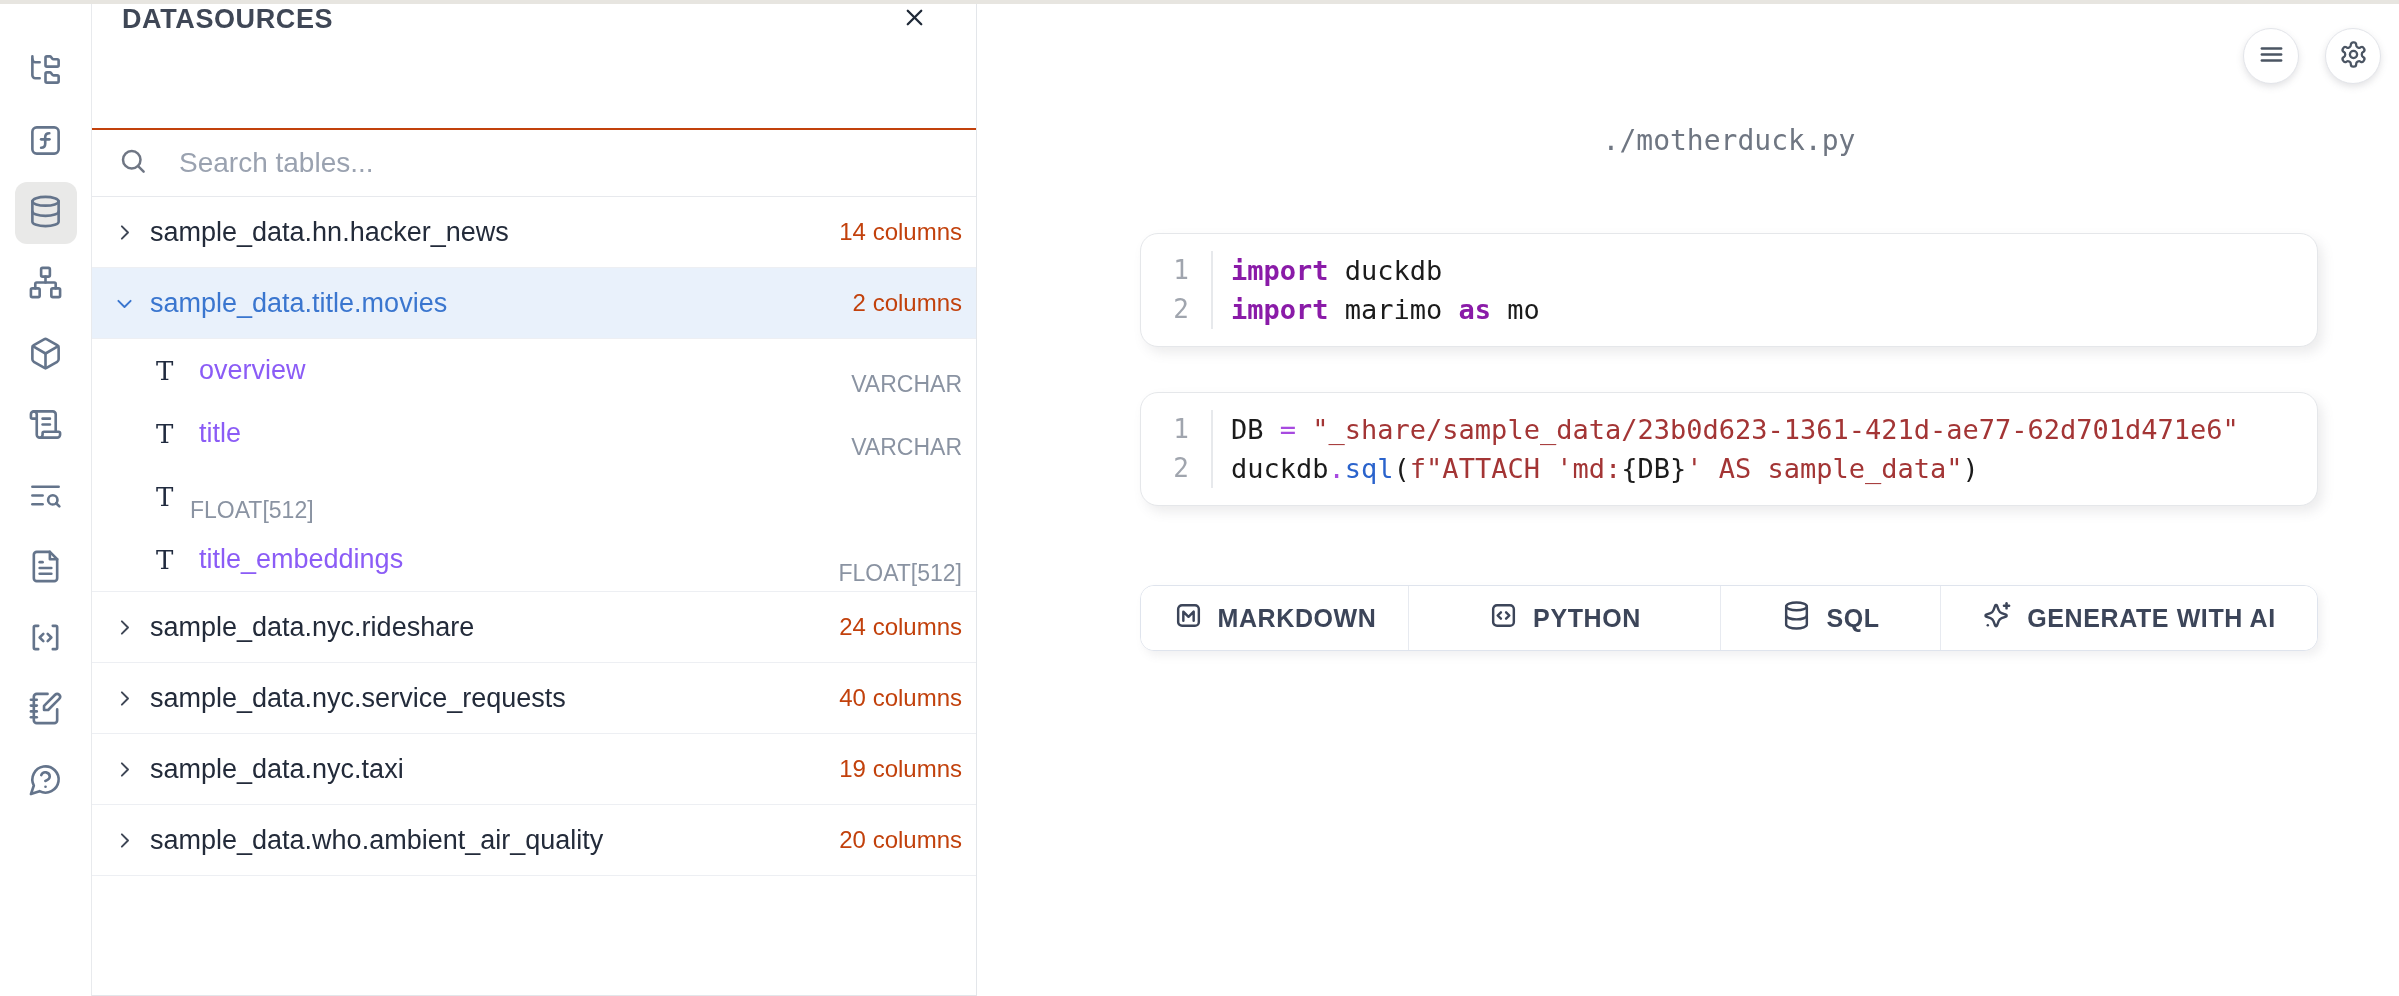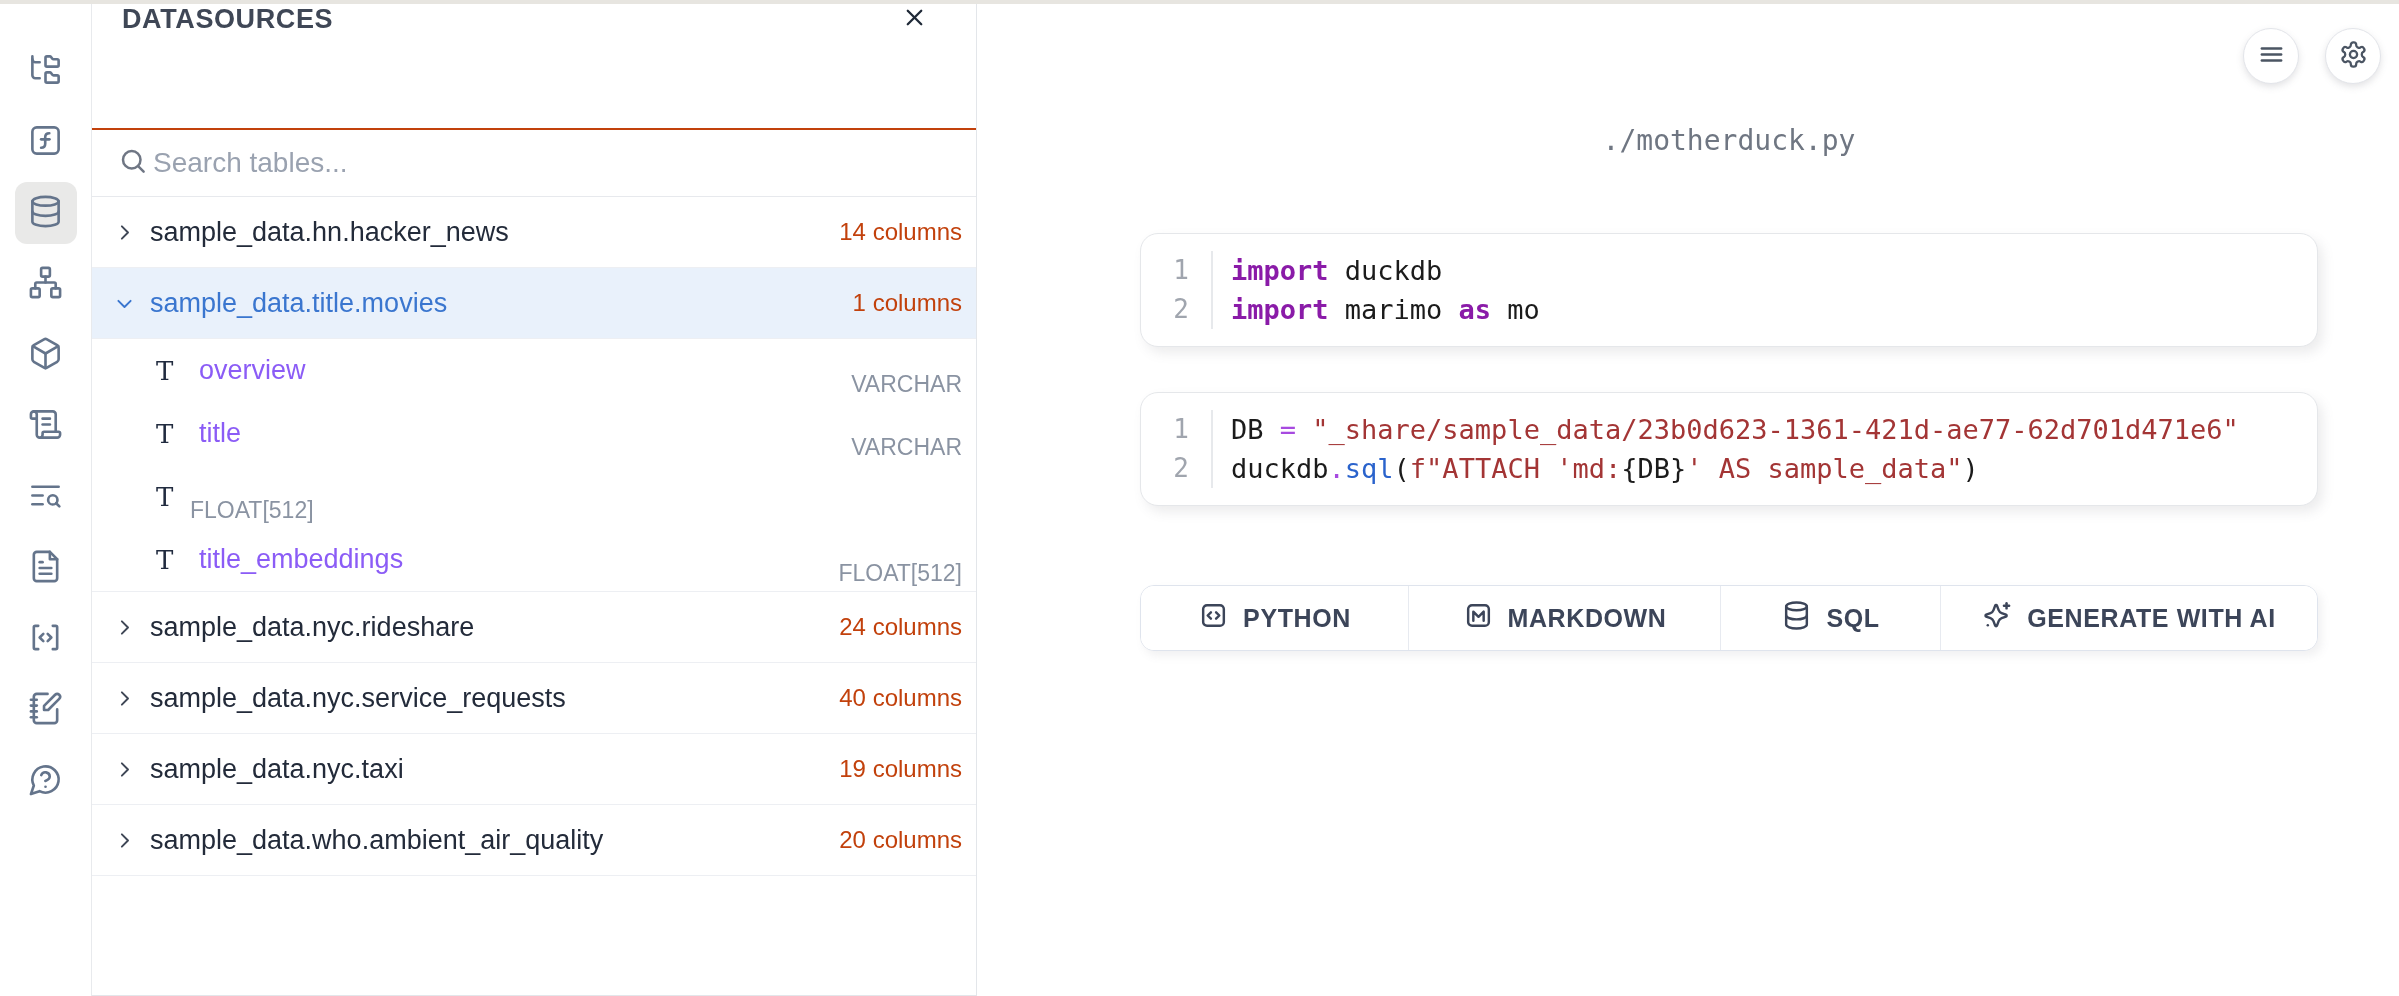--- a/index.html
+++ b/index.html
@@ -19,21 +19,21 @@
   
   .panel { position:absolute; left:92px; top:4px; bottom:0; width:885px; background:#fff;
            border-right:1px solid #e3e6ea; border-bottom:1px solid #e3e6ea; }
   .panel-header { height:126px; border-bottom:2px solid #c2410c; display:flex; align-items:flex-start;
                   padding:0 48px 0 30px; }
   .panel-title { font-size:27px; font-weight:bold; letter-spacing:.6px; color:#3f4756; }
   .close-btn { margin-left:auto; background:none; border:none; cursor:pointer; color:#1f2937;
                display:flex; align-items:center; }
   .close-btn svg { width:27px; height:27px; }
   .search-row { height:67px; border-bottom:1px solid #e7e9ed; display:flex; align-items:center;
-                padding-left:26px; gap:5px;justify-content:flex-end; }
+                padding-left:26px; gap:31px;justify-content:flex-end; }
   .search-row svg { width:30px; height:30px; color:#6f7684; flex:none; }
   .search-row input { flex:1; border:none; outline:none; font-size:28px; color:#374151;
                       font-family:"Liberation Sans", sans-serif; background:transparent; }
   .search-row input::placeholder { color:#9aa2b0; }
 
   .trow { height:71px; display:flex; align-items:center; padding:0 14px 0 22px;
           border-bottom:1px solid #edeff3; cursor:pointer; background:#fff; }
   .trow .chev { width:36px; display:flex; align-items:center; color:#3f4756; flex:none; }
   .trow .chev svg { width:21px; height:21px; }
   .trow .tname { font-size:27px; color:#232b3a; flex:1; white-space:nowrap; overflow:hidden; }
@@ -204,21 +204,21 @@
       <span class="tname">sample_data.hn.hacker_news</span>
       <span class="tcount">14 columns</span>
     </div>
     <div class="trow selected">
       <span class="chev">
           <svg viewBox="0 0 24 24" fill="none" stroke="currentColor" stroke-width="2.2" stroke-linecap="round" stroke-linejoin="round">
             <path d="m5 9 7 7 7-7"></path>
           </svg>
         </span>
       <span class="tname">sample_data.title.movies</span>
-      <span class="tcount">1 columns</span>
+      <span class="tcount">2 columns</span>
     </div>
     <div class="cols">
       <div class="crow">
         <span class="ticon">T</span>
         <span class="cname">overview</span>
         <span class="ctype">VARCHAR</span>
       </div>
       <div class="crow">
         <span class="ticon">T</span>
         <span class="cname">title</span>
@@ -303,31 +303,31 @@
         <div>1</div>
         <div>2</div>
       </div>
     <div class="code"><div class="line"><span class="tok-pl">DB </span><span class="tok-op">=</span><span class="tok-pl"> </span><span class="tok-str">"_share/sample_data/23b0d623-1361-421d-ae77-62d701d471e6"</span></div><div class="line"><span class="tok-pl">duckdb</span><span class="tok-op">.</span><span class="tok-fn">sql</span><span class="tok-pl">(</span><span class="tok-str">f"ATTACH 'md:</span><span class="tok-pl">{DB}</span><span class="tok-str">' AS sample_data"</span><span class="tok-pl">)</span></div></div>
   </div>
 
   <div class="add-row">
     <button class="add-btn">
       <span><svg viewBox="0 0 24 24" fill="none" stroke="currentColor" stroke-width="1.9" stroke-linecap="round" stroke-linejoin="round">
             <rect x="4" y="4" width="16" height="16" rx="3"></rect>
-            <path d="m10 9.5-2.5 2.5 2.5 2.5"></path>
-            <path d="m14 9.5 2.5 2.5-2.5 2.5"></path>
-          </svg></span>
-      <span>PYTHON</span>
+            <path d="M8 16V9l4 4 4-4v7"></path>
+          </svg></span>
+      <span>MARKDOWN</span>
     </button>
     <button class="add-btn">
       <span><svg viewBox="0 0 24 24" fill="none" stroke="currentColor" stroke-width="1.9" stroke-linecap="round" stroke-linejoin="round">
             <rect x="4" y="4" width="16" height="16" rx="3"></rect>
-            <path d="M8 16V9l4 4 4-4v7"></path>
-          </svg></span>
-      <span>MARKDOWN</span>
+            <path d="m10 9.5-2.5 2.5 2.5 2.5"></path>
+            <path d="m14 9.5 2.5 2.5-2.5 2.5"></path>
+          </svg></span>
+      <span>PYTHON</span>
     </button>
     <button class="add-btn">
       <span><svg viewBox="0 0 24 24" fill="none" stroke="currentColor" stroke-width="1.9" stroke-linecap="round" stroke-linejoin="round">
             <ellipse cx="12" cy="5" rx="8" ry="3"></ellipse>
             <path d="M4 5v14c0 1.66 3.6 3 8 3s8-1.34 8-3V5"></path>
             <path d="M4 12c0 1.66 3.6 3 8 3s8-1.34 8-3"></path>
           </svg></span>
       <span>SQL</span>
     </button>
     <button class="add-btn">

